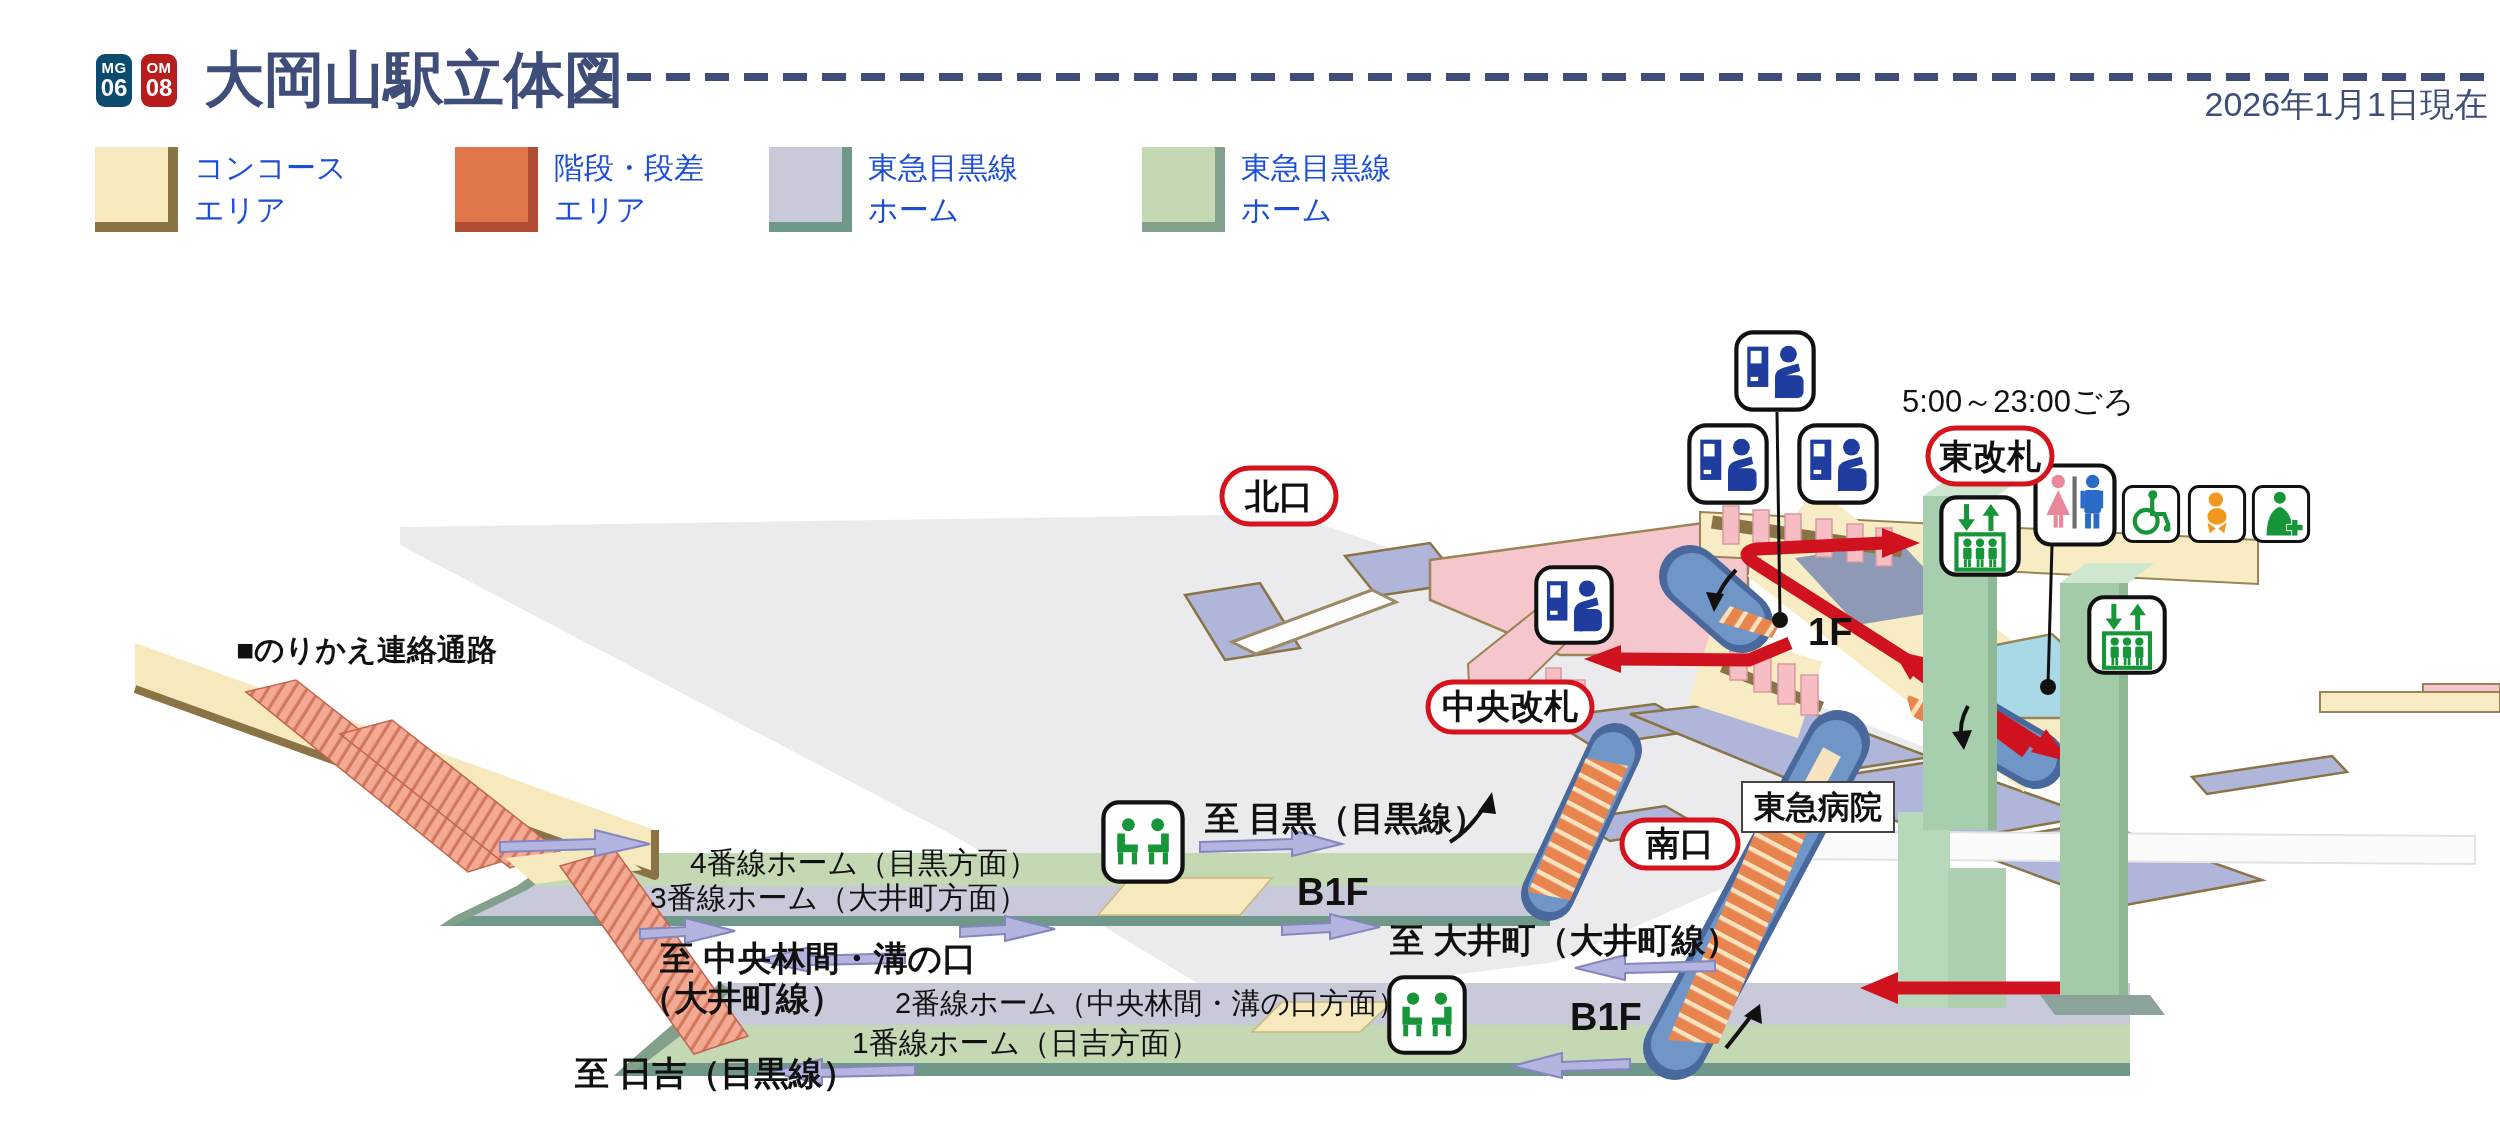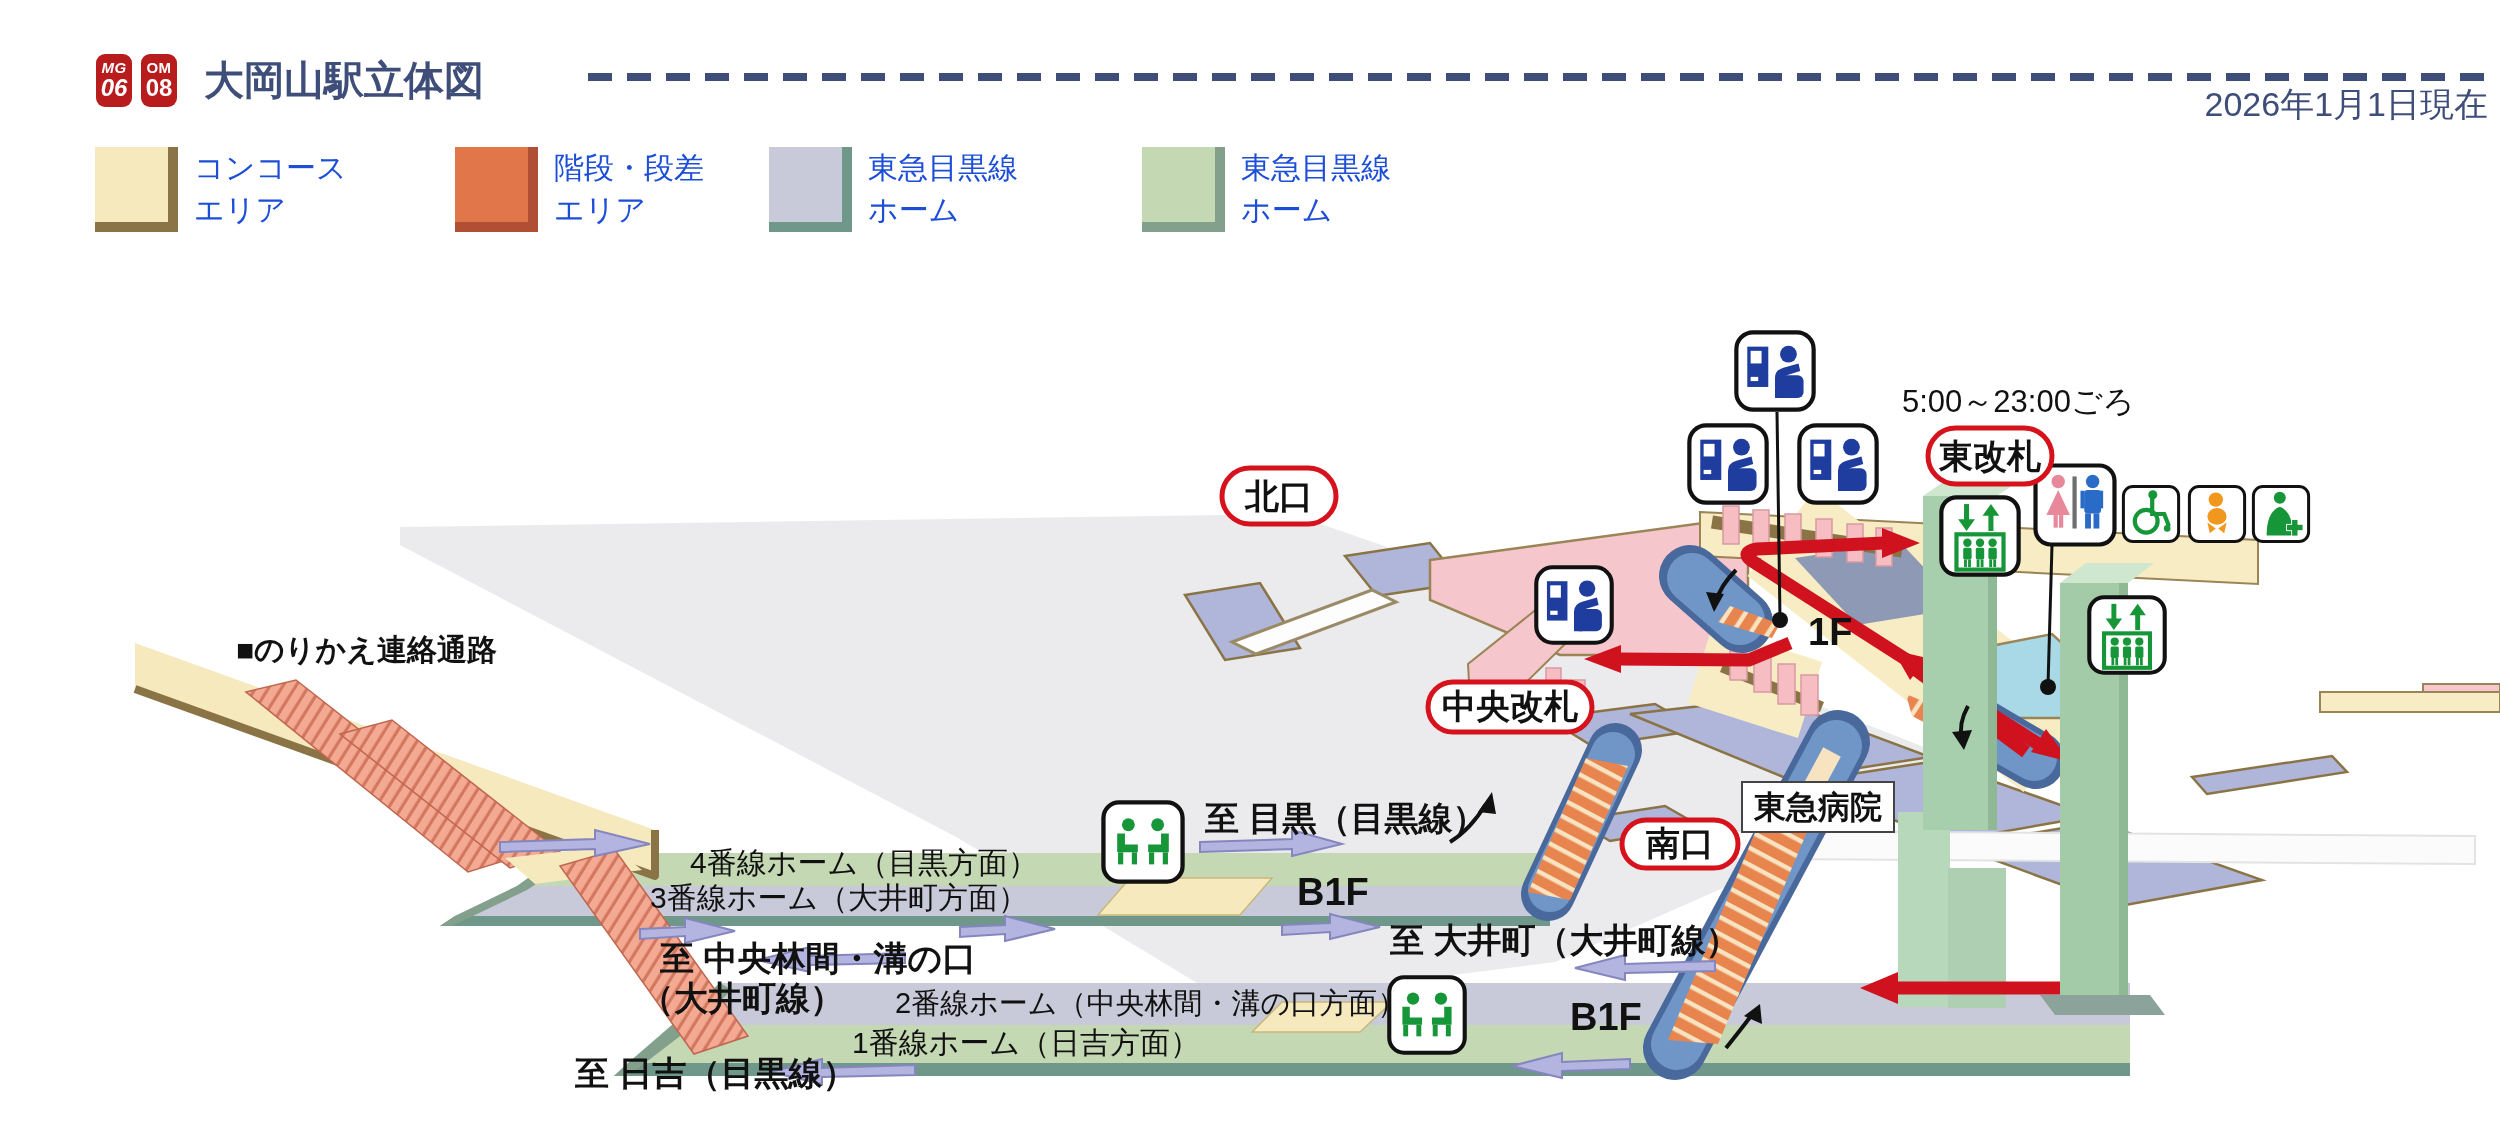--- a/index.html
+++ b/index.html
@@ -4,21 +4,21 @@
 <style>
   html,body{margin:0;padding:0;background:#ffffff;}
   body{width:2500px;height:1142px;position:relative;overflow:hidden;
        font-family:"Liberation Sans","DejaVu Sans",sans-serif;}
   
   .header{position:absolute;left:96px;top:50px;height:60px;display:flex;align-items:center;z-index:5;}
   .badge{width:36px;height:53px;border-radius:9px;color:#fff;display:flex;flex-direction:column;
          align-items:center;justify-content:center;line-height:1;margin-right:9px;}
   .badge .bl{font-size:15px;font-weight:bold;letter-spacing:.5px;}
   .badge .bn{font-size:24px;font-weight:bold;margin-top:1px;}
-  .page-title{font-size:40px;font-weight:bold;color:#3e4e79;margin-left:18px;white-space:nowrap;}
+  .page-title{font-size:60px;font-weight:bold;color:#3e4e79;margin-left:18px;white-space:nowrap;}
   .dash-line{position:absolute;left:588px;right:14px;top:73px;height:8px;z-index:4;
      background:repeating-linear-gradient(90deg,#3e4e79 0 24px,transparent 24px 39px);}
   .as-of{position:absolute;right:12px;top:82px;font-size:34px;color:#3e4e79;z-index:5;white-space:nowrap;}
   
   .legend{position:absolute;left:0;top:0;z-index:5;}
   .leg-item{position:absolute;top:147px;display:flex;}
   .leg-swatch{width:73px;height:75px;border-right:10px solid;border-bottom:10px solid;}
   .leg-text{margin-left:16px;font-size:30px;color:#1d4ed8;line-height:1.4;white-space:nowrap;}
   
   .map-svg{position:absolute;left:0;top:0;z-index:1;}
@@ -28,21 +28,21 @@
   .dest{font-size:34px;font-weight:600;}
   .flr{font-size:38px;font-weight:600;}
   .gate-t{font-size:34px;font-weight:700;text-anchor:middle;}
   .hosp-t{font-size:32px;font-weight:600;text-anchor:middle;}
   .hours-t{font-size:31px;font-weight:500;}
 </style>
 </head>
 <body>
 
 <div class="header">
-  <div class="badge" style="background: #b91c1c; font-style: italic;">
+  <div class="badge" style="background: #0c4a6e;">
     <span class="bl">MG</span>
     <span class="bn">06</span>
   </div>
   <div class="badge" style="background: #b91c1c;">
     <span class="bl">OM</span>
     <span class="bn">08</span>
   </div>
   <div class="page-title">大岡山駅立体図</div>
 </div>
 <div class="dash-line"></div>

